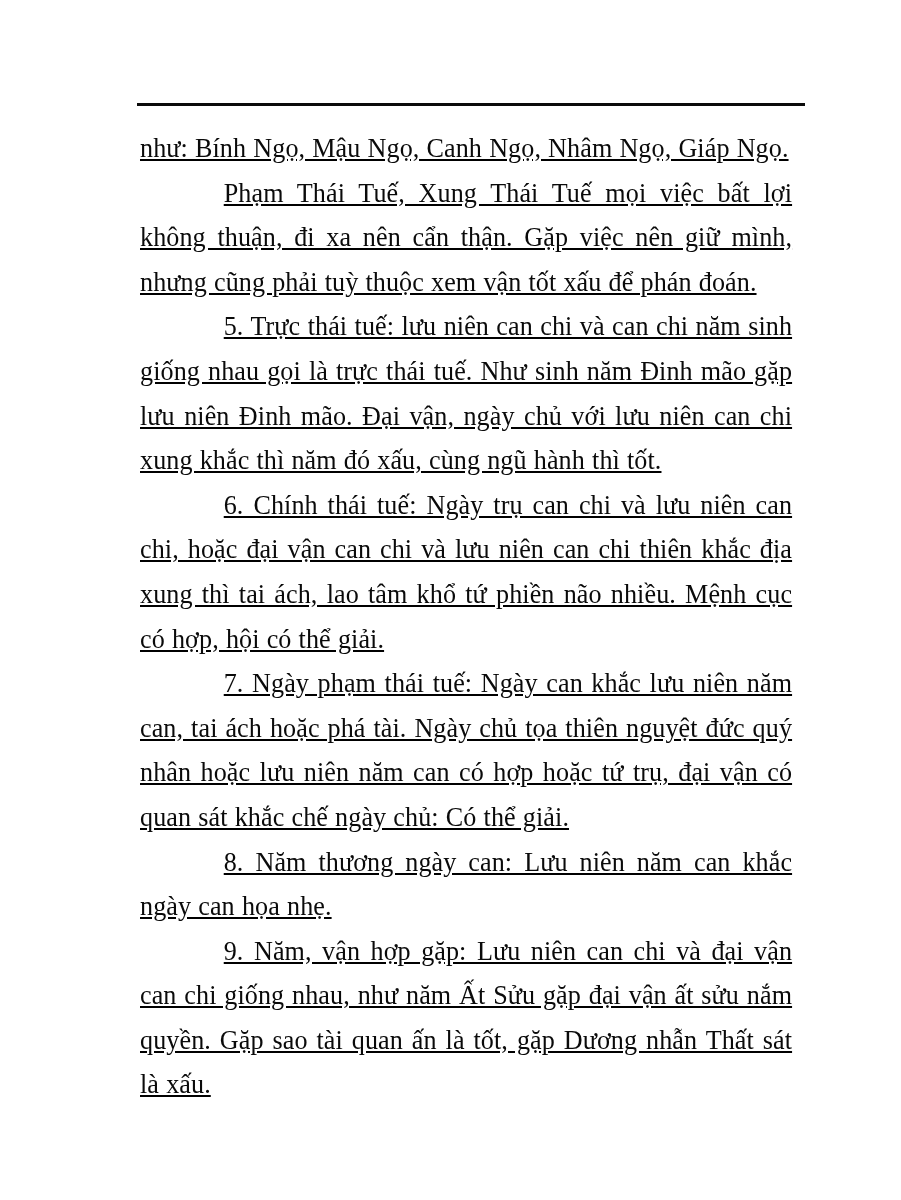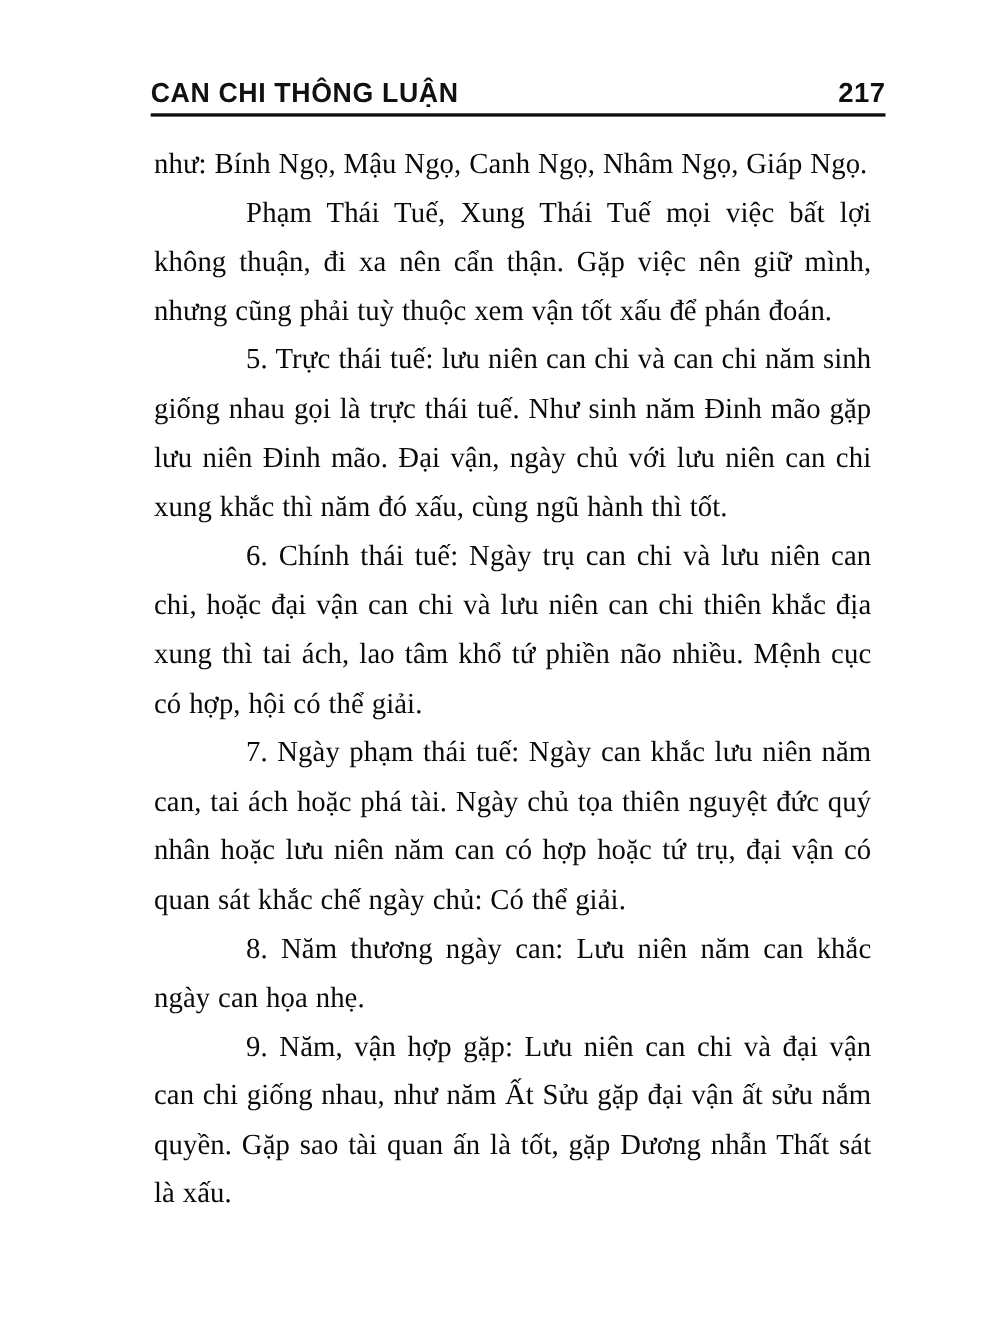--- a/index.html
+++ b/index.html
@@ -66,20 +66,21 @@
     height: 3px;
     background: #0b0b0b;
   }
 
   
   .text-column {
     position: absolute;
     left: 140px;
     top: 126px;
     width: 662px;
+    text-decoration: underline;
   }
 
   .para {
     margin: 0;
     font-size: 26.5px;
     line-height: 44.6px;
     text-align: justify;
     text-justify: inter-word;
     letter-spacing: 0.1px;
     word-spacing: 0.5px;
@@ -99,24 +100,20 @@
   
   .para, .header-title, .header-pageno {
     font-stretch: semi-condensed;
   }
 </style>
 </head>
 <body>
 
 <div class="page">
 
-  <div class="page-header">
-    <div class="header-title">CAN CHI THÔNG LUẬN</div>
-    <div class="header-pageno">217</div>
-  </div>
 
   <div class="header-rule"></div>
 
   <div class="text-column">
     <p class="para">như: Bính Ngọ, Mậu Ngọ, Canh Ngọ, Nhâm Ngọ, Giáp Ngọ.</p>
     <p class="para indent">Phạm Thái Tuế, Xung Thái Tuế mọi việc bất lợi không thuận, đi xa nên cẩn thận. Gặp việc nên giữ mình, nhưng cũng phải tuỳ thuộc xem vận tốt xấu để phán đoán.</p>
     <p class="para indent">5. Trực thái tuế: lưu niên can chi và can chi năm sinh giống nhau gọi là trực thái tuế. Như  sinh  năm Đinh mão gặp lưu niên Đinh mão. Đại vận, ngày chủ với lưu niên can chi xung khắc thì năm đó xấu, cùng ngũ hành thì tốt.</p>
     <p class="para indent">6. Chính thái tuế: Ngày trụ can chi và lưu niên can chi, hoặc đại vận can chi và lưu niên can chi thiên khắc địa xung thì tai ách, lao tâm khổ tứ phiền não nhiều. Mệnh cục có hợp, hội có thể giải.</p>
     <p class="para indent">7. Ngày phạm thái tuế: Ngày can khắc lưu niên năm can, tai ách hoặc phá tài. Ngày chủ tọa thiên nguyệt đức quý nhân hoặc lưu niên năm can có hợp hoặc tứ trụ, đại vận có quan sát khắc chế ngày chủ: Có thể giải.</p>
     <p class="para indent">8. Năm thương ngày can: Lưu niên năm can khắc ngày can họa nhẹ.</p>

